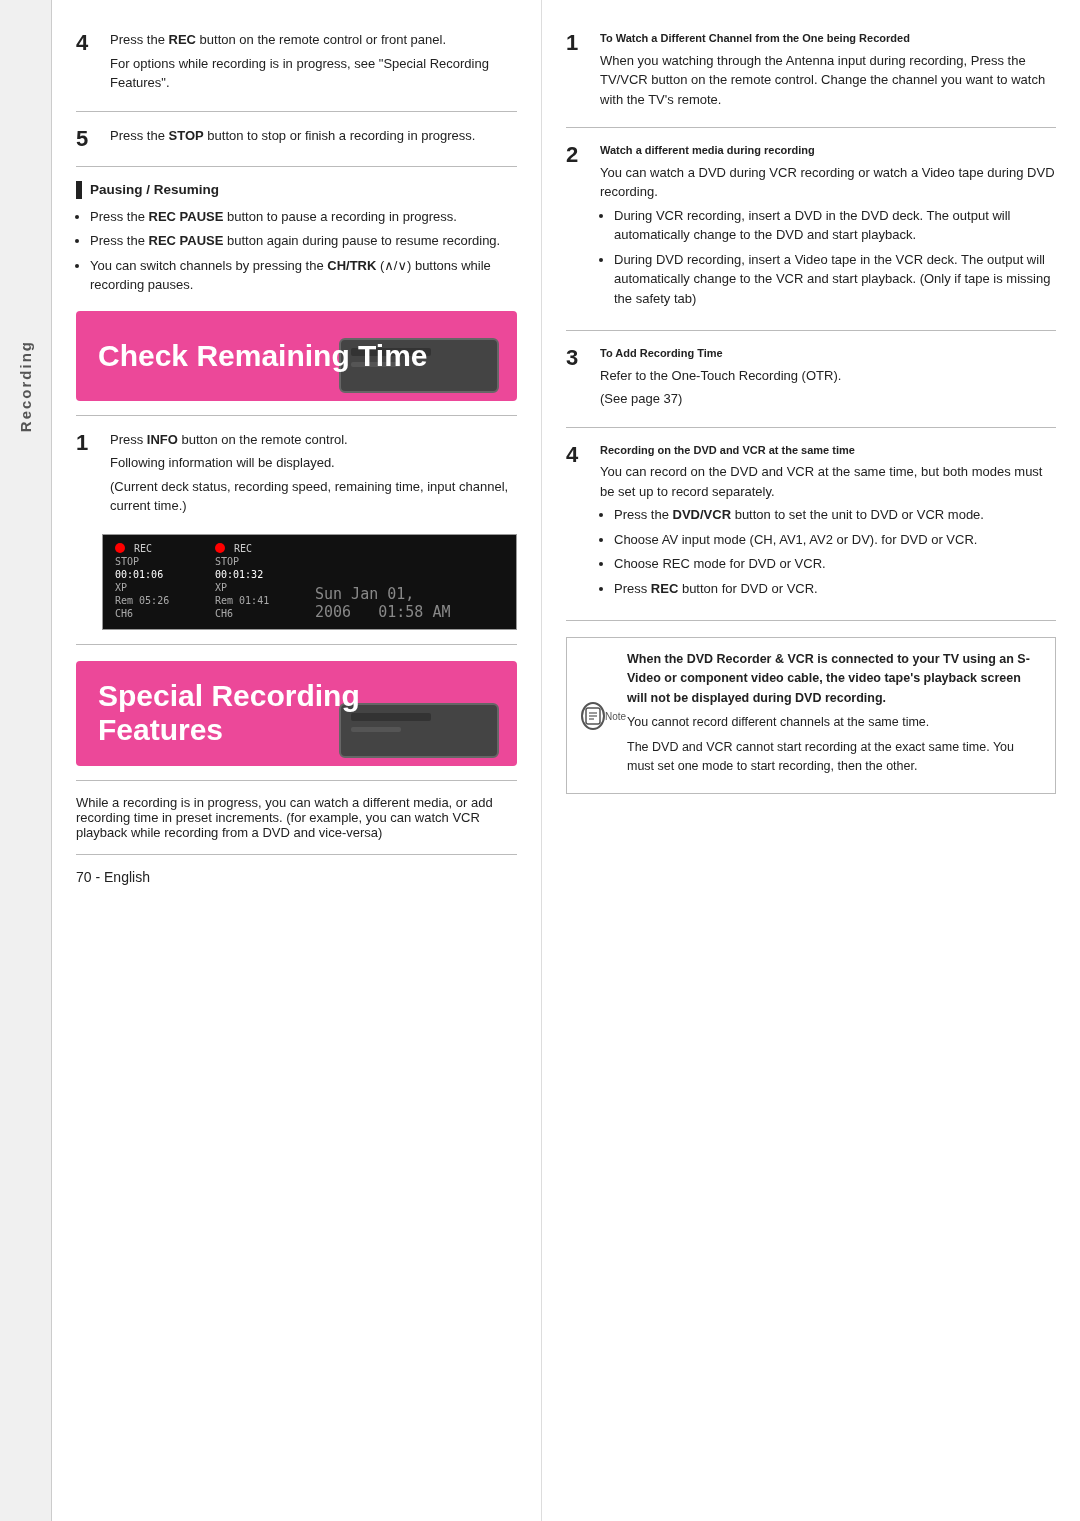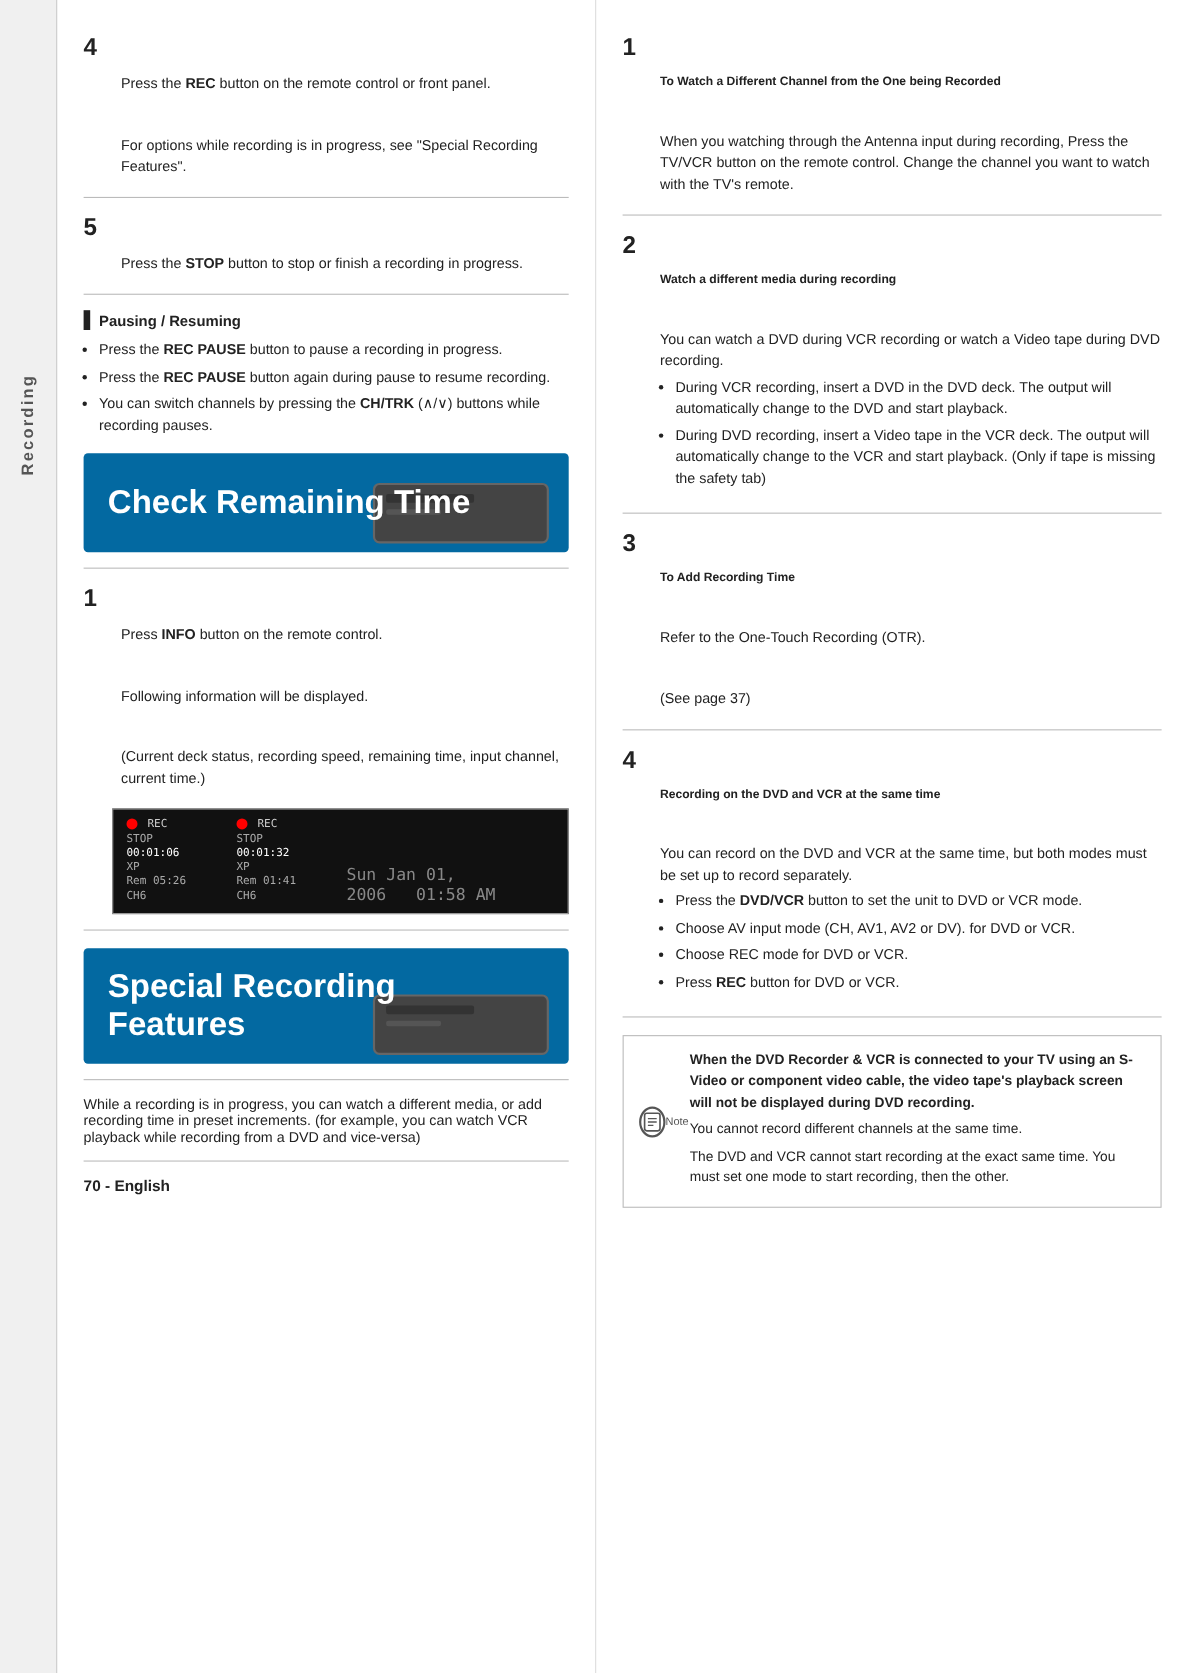--- a/index.html
+++ b/index.html
@@ -74,21 +74,20 @@
       line-height: 1.2;
     }
 
     .step-content {
       flex: 1;
     }
 
     .step-content p {
       margin-bottom: 4px;
       line-height: 1.5;
-      margin-top: 36px;
     }
 
     hr.divider {
       border: none;
       border-top: 1px solid #bbb;
       margin: 14px 0;
     }
 
     
     .subsection-title {
@@ -113,21 +112,21 @@
     }
 
     .bullet-list li {
       list-style: disc;
       margin-bottom: 5px;
       line-height: 1.5;
     }
 
     
     .banner {
-      background: #0369a1;
+      background: #ec4899;
       color: #ffffff;
       border-radius: 4px;
       padding: 18px 22px;
       margin: 16px 0 10px 0;
       position: relative;
       overflow: hidden;
       min-height: 90px;
       display: flex;
       align-items: center;
     }
@@ -406,21 +405,21 @@
           <div class="device-illus"></div>
         </div>
       </div>
 
       <hr class="divider">
 
       <p>While a recording is in progress, you can watch a different media, or add recording time in preset increments. (for example, you can watch VCR playback while recording from a DVD and vice-versa)</p>
 
       <hr class="divider">
 
-      <div style="font-weight:bold; font-size:14px; margin-top:10px;">70 - English</div>
+      <div style="font-weight:normal; font-size:14px; margin-top:10px;">70 - English</div>
 
     </div>
 
     <div class="right-col">
 
       <div class="step-block">
         <div class="section-num">1</div>
         <div class="step-content">
           <p class="section-heading">To Watch a Different Channel from the One being Recorded</p>
           <p>When you watching through the Antenna input during recording, Press the TV/VCR button on the remote control. Change the channel you want to watch with the TV's remote.</p>

